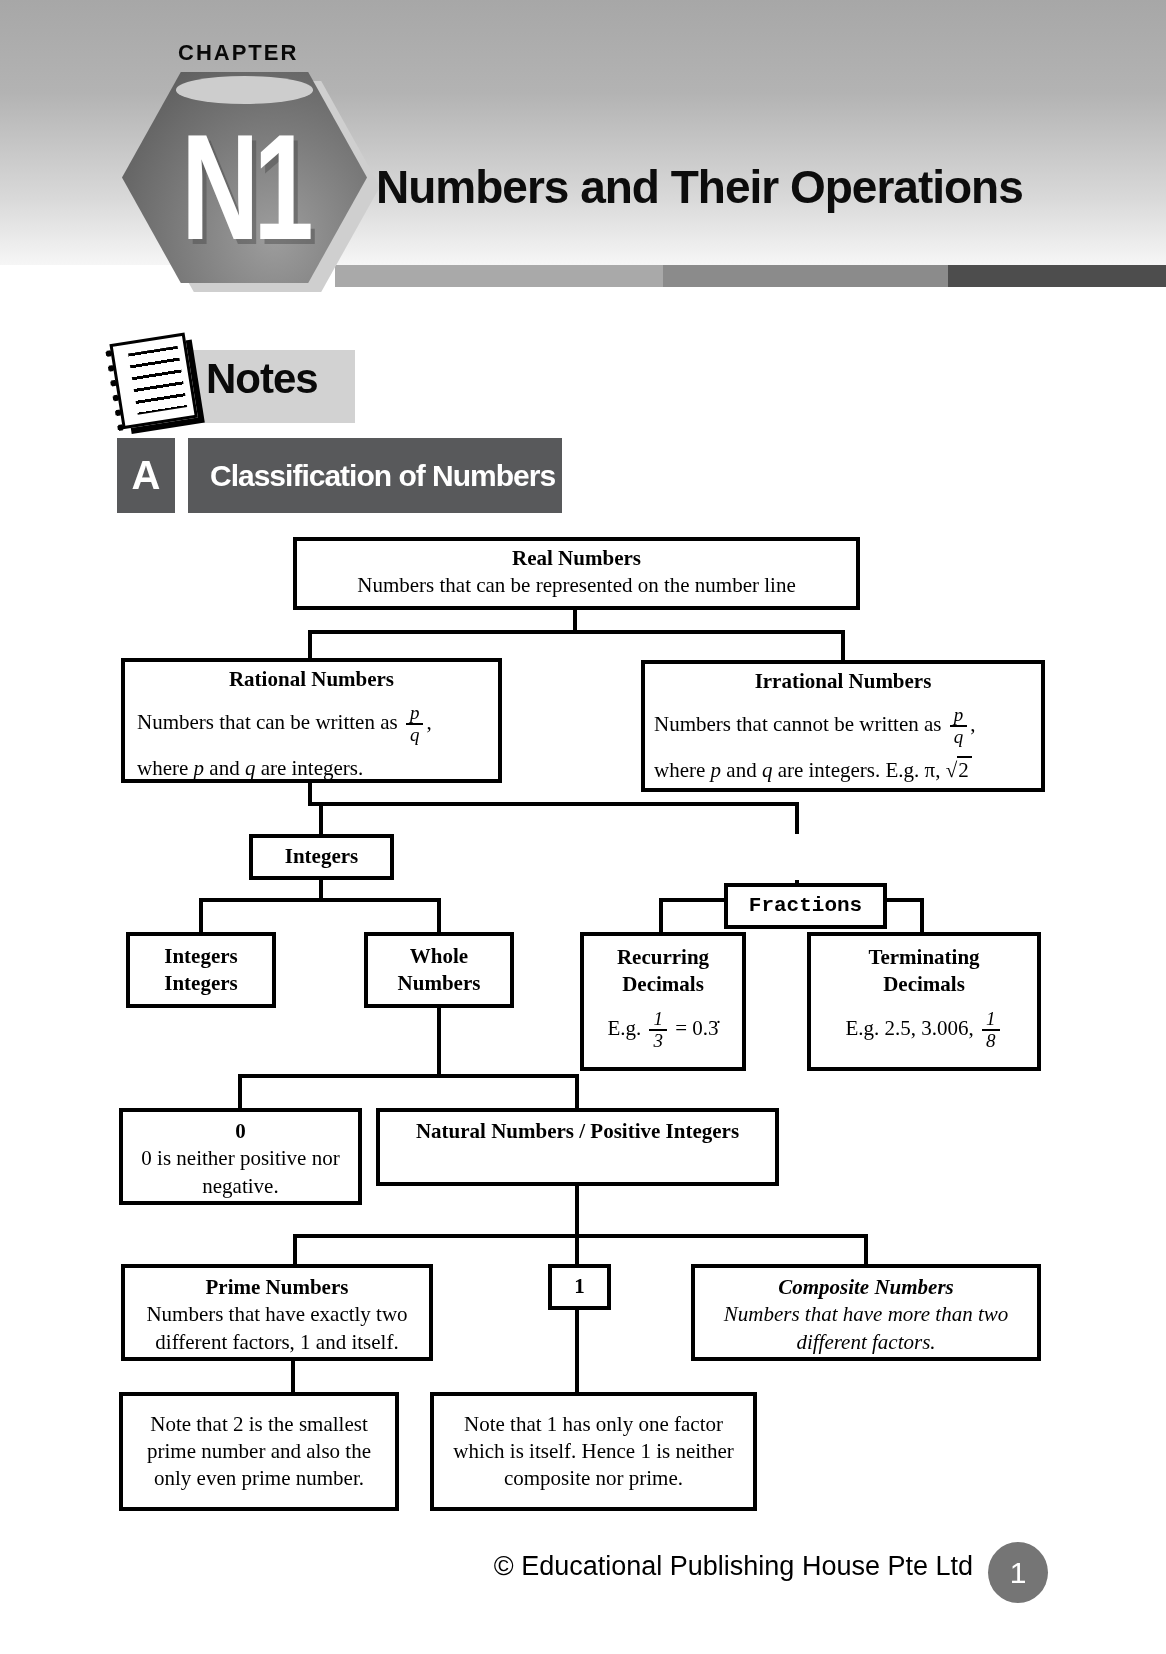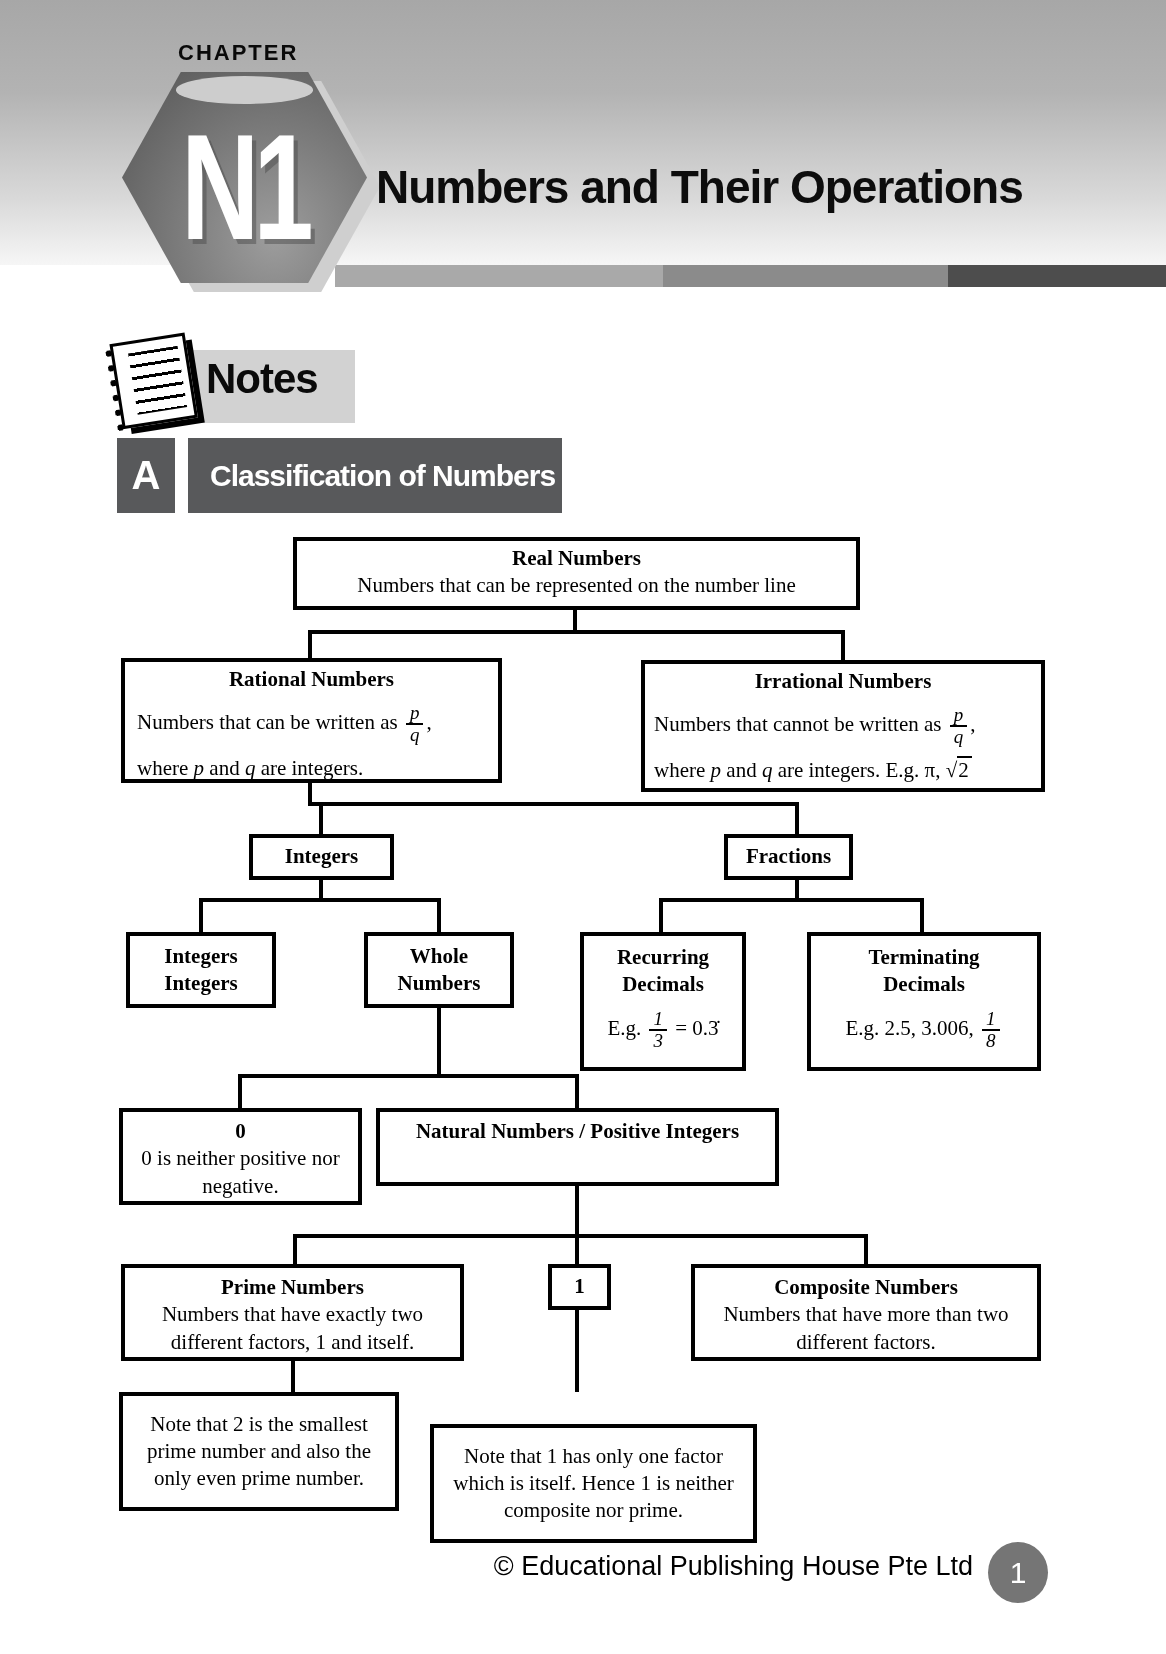--- a/index.html
+++ b/index.html
@@ -146,21 +146,21 @@
   <div class="fbox leftbody" style="left:641px;top:660px;width:404px;height:132px;padding:4px 3px;">
     <span class="bh">Irrational Numbers</span>
     <span class="bl"><span>Numbers that cannot be written as </span><span class="frac"><i class="ftop">p</i><i class="fbot">q</i></span><span>,</span></span>
     <span class="bl"><span>where </span><i>p</i><span> and </span><i>q</i><span> are integers. E.g. π, </span><span class="sqrt"><span>√</span><span class="rad">2</span></span></span>
   </div>
 
   <div class="fbox vcent" style="left:249px;top:834px;width:145px;height:46px;">
     <span class="bh">Integers</span>
   </div>
 
-  <div class="fbox vcent" style="left:724px;top:834px;width:129px;height:46px;">
+  <div class="fbox vcent" style="left:724px;top:883px;width:163px;height:46px;font-family:Liberation Mono, monospace;">
     <span class="bh">Fractions</span>
   </div>
 
   <div class="fbox vcent" style="left:126px;top:932px;width:150px;height:76px;">
     <span class="bh">Integers</span>
     <span class="bh">Integers</span>
   </div>
 
   <div class="fbox vcent" style="left:364px;top:932px;width:150px;height:76px;">
     <span class="bh">Whole</span>
@@ -181,38 +181,38 @@
 
   <div class="fbox" style="left:119px;top:1108px;width:243px;height:97px;padding-top:6px;">
     <span class="bh">0</span>
     <span class="bl">0 is neither positive nor negative.</span>
   </div>
 
   <div class="fbox" style="left:376px;top:1108px;width:403px;height:78px;padding-top:6px;">
     <span class="bh">Natural Numbers / Positive Integers</span>
   </div>
 
-  <div class="fbox" style="left:121px;top:1264px;width:343px;height:97px;padding:6px 2px;">
+  <div class="fbox" style="left:121px;top:1264px;width:312px;height:97px;padding:6px 2px;">
     <span class="bh">Prime Numbers</span>
     <span class="bl">Numbers that have exactly two different factors, 1 and itself.</span>
   </div>
 
   <div class="fbox vcent" style="left:548px;top:1264px;width:63px;height:46px;">
     <span class="bh">1</span>
   </div>
 
-  <div class="fbox" style="left:691px;top:1264px;width:350px;height:97px;padding:6px 2px;">
+  <div class="fbox" style="left:691px;top:1264px;width:350px;height:97px;padding:6px 2px;font-style:italic;">
     <span class="bh">Composite Numbers</span>
     <span class="bl">Numbers that have more than two different factors.</span>
   </div>
 
   <div class="fbox vcent" style="left:119px;top:1392px;width:280px;height:119px;padding:4px 8px;">
     <span class="bl">Note that 2 is the smallest prime number and also the only even prime number.</span>
   </div>
 
-  <div class="fbox vcent" style="left:430px;top:1424px;width:327px;height:119px;padding:4px 4px;">
+  <div class="fbox vcent" style="left:430px;top:1392px;width:327px;height:119px;padding:4px 4px;">
     <span class="bl">Note that 1 has only one factor which is itself. Hence 1 is neither composite nor prime.</span>
   </div>
 
   <div class="copyright">© Educational Publishing House Pte Ltd</div>
   <div class="page-circle" style="background:#757575;">1</div>
 
 </div>
 
 </body></html>

